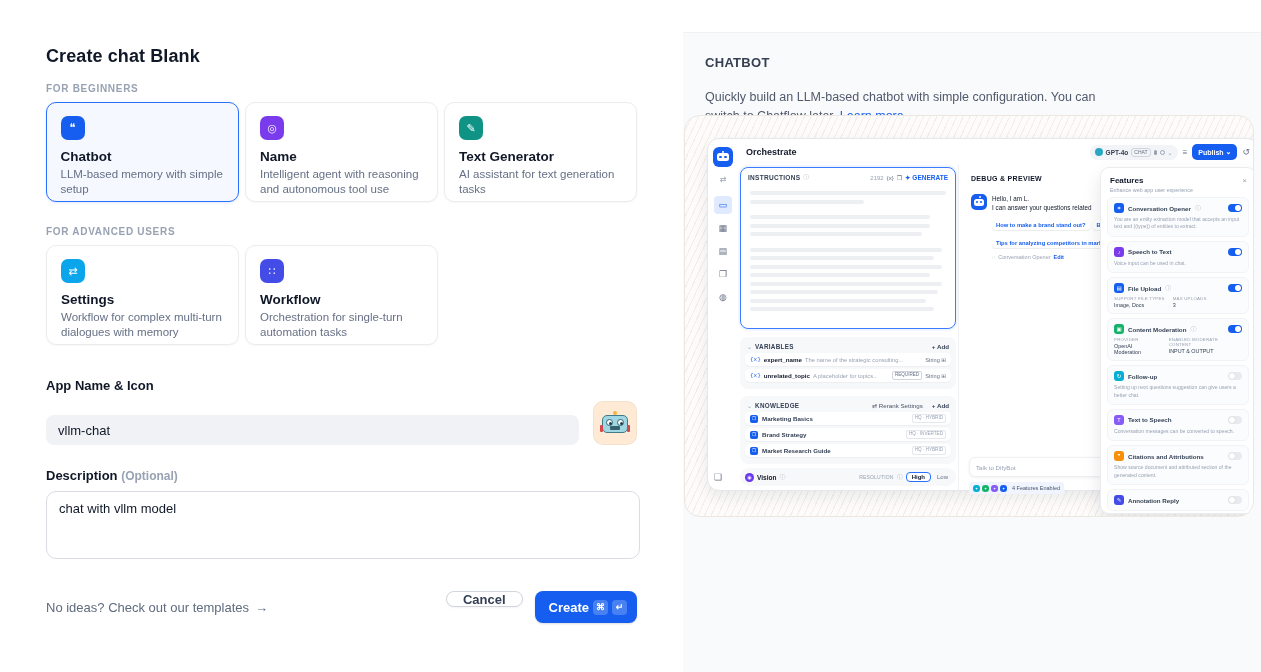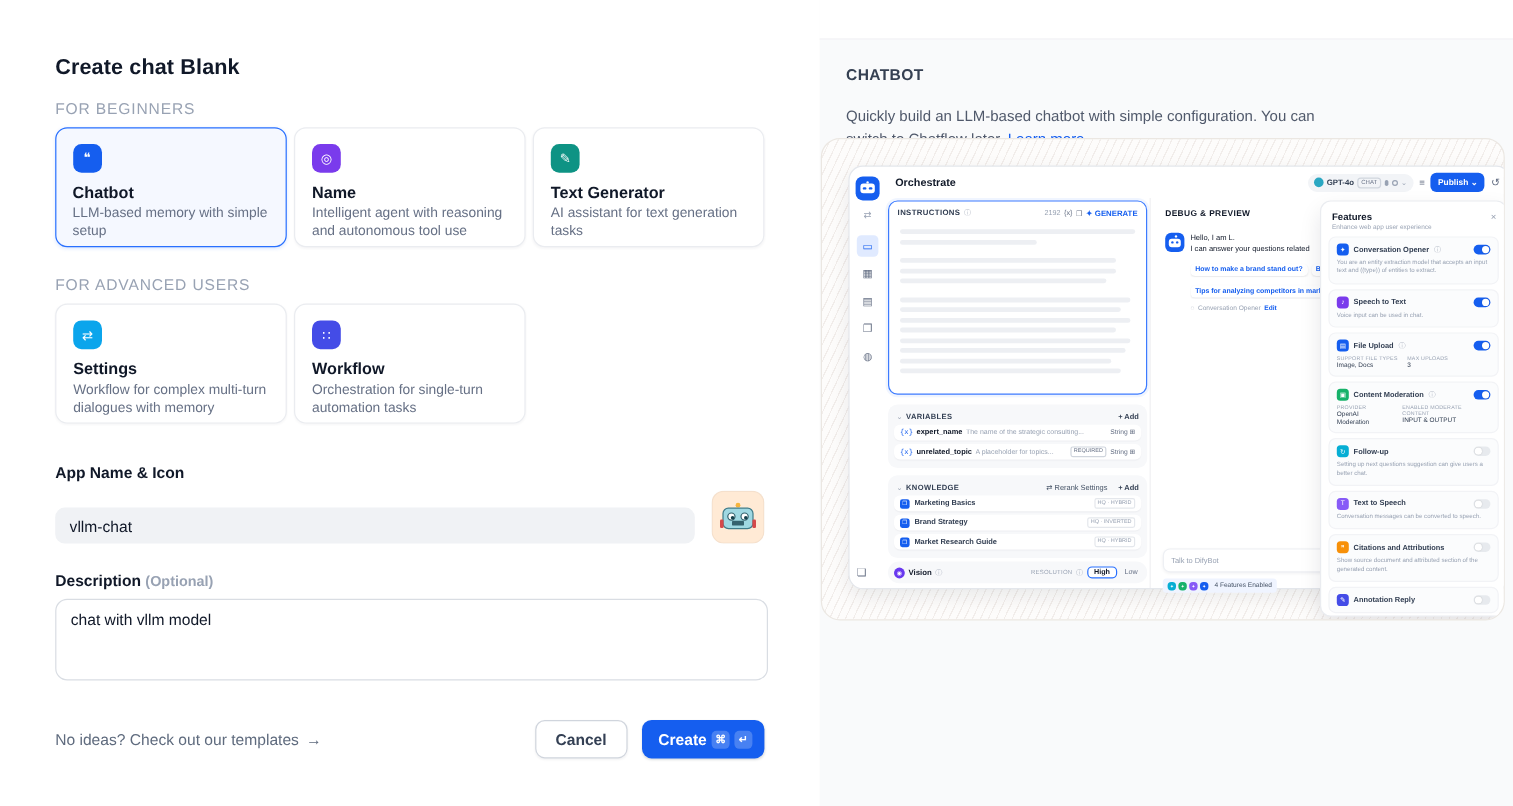--- a/index.html
+++ b/index.html
@@ -3,21 +3,21 @@
 <meta charset="utf-8">
 <style>
   * { margin:0; padding:0; box-sizing:border-box; }
   html,body { width:1261px; height:672px; font-family:"Liberation Sans", sans-serif; background:#fff; overflow:hidden; }
   .wrap { position:relative; width:1261px; height:672px; }
 
   
   .left { position:absolute; left:0; top:0; width:683px; height:672px; background:#fff; padding:46px; }
   .page-title { font-size:18px; font-weight:700; color:#101828; letter-spacing:.1px; }
   .choose-heading { font-size:14px; font-weight:700; color:#1d2939; margin-top:26px; }
-  .group-label { font-size:13px; font-weight:400; color:#98a2b3; letter-spacing:.7px; margin-top:16px; margin-bottom:8px; text-transform:uppercase; }
+  .group-label { font-size:10px; font-weight:700; color:#98a2b3; letter-spacing:.7px; margin-top:16px; margin-bottom:8px; text-transform:uppercase; }
   .cards { display:grid; grid-template-columns:repeat(3,1fr); gap:6px; }
   .type-card { background:#fff; border:1px solid #eaecf0; border-radius:10px; padding:13px 14px; height:100px; cursor:pointer; box-shadow:0 1px 2px rgba(16,24,40,.04); }
   .type-card.selected { border:1.5px solid #2970ff; background:#f5f8ff; box-shadow:0 1px 3px rgba(41,112,255,.15); padding:12.5px 13.5px; }
   .type-icon { width:24px; height:24px; border-radius:7px; color:#fff; font-size:11px; display:flex; align-items:center; justify-content:center; margin-bottom:9px; }
   .type-title { font-size:13.5px; font-weight:700; color:#101828; margin-bottom:3px; }
   .type-desc { font-size:11.5px; color:#667085; line-height:1.32; }
   .field-label { font-size:13px; font-weight:700; color:#101828; margin-top:33px; margin-bottom:8px; }
   .field-label .optional { font-weight:700; color:#98a2b3; font-size:12px; }
   .name-row { display:flex; align-items:flex-end; gap:14px; }
   .name-input { flex:1; height:30px; background:#f0f2f5; border:none; border-radius:8px; padding:0 12px; font-size:13px; color:#101828; font-family:"Liberation Sans",sans-serif; outline:none; }
@@ -29,21 +29,21 @@
   .robot .ear { position:absolute; top:9px; width:3px; height:7px; background:#d4494a; border-radius:1px; }
   .robot .ear.l{ left:-3px; } .robot .ear.r{ right:-3px; }
   .robot .eye { position:absolute; top:3px; width:7px; height:7px; border-radius:50%; background:#fff; border:1px solid #32606c; }
   .robot .eye::after { content:""; position:absolute; left:1.5px; top:1.5px; width:3px; height:3px; border-radius:50%; background:#16414c; }
   .robot .eye.l{ left:3px; } .robot .eye.r{ right:3px; }
   .robot .mouth { position:absolute; left:7px; bottom:2px; width:10px; height:4px; background:#35626e; border-radius:1px; }
   textarea.desc-input { width:594px; height:68px; margin-top:0; border:1px solid #d9dde3; border-radius:10px; background:#fff; padding:9px 12px; font-size:13px; color:#101828; font-family:"Liberation Sans",sans-serif; resize:none; outline:none; }
   .footer { display:flex; align-items:center; justify-content:space-between; margin-top:28px; }
   .templates-link { font-size:13px; color:#5f6b7e; cursor:pointer; display:flex; align-items:center; gap:6px; }
   .btns { display:flex; gap:12px; }
-  .btn-cancel { height:32px; padding:0 16px; background:#fff; border:1px solid #d0d5dd; border-radius:8px; font-size:13px; font-weight:700; color:#344054; font-family:"Liberation Sans",sans-serif; cursor:pointer; box-shadow:0 1px 2px rgba(16,24,40,.05); }
+  .btn-cancel { height:16px; padding:0 16px; background:#fff; border:1px solid #d0d5dd; border-radius:8px; font-size:13px; font-weight:700; color:#344054; font-family:"Liberation Sans",sans-serif; cursor:pointer; box-shadow:0 1px 2px rgba(16,24,40,.05); }
   .btn-create { height:32px; padding:0 10px 0 14px; background:#155eef; border:none; border-radius:8px; font-size:13px; font-weight:700; color:#fff; font-family:"Liberation Sans",sans-serif; cursor:pointer; display:flex; align-items:center; gap:4px; box-shadow:0 1px 2px rgba(16,24,40,.15); }
   .kbd { width:15px; height:15px; border-radius:4px; background:rgba(255,255,255,.22); font-size:9px; display:flex; align-items:center; justify-content:center; }
   .btn-create .kbd:first-of-type{ margin-left:4px; }
 
   
   .right { position:absolute; left:683px; top:0; width:578px; height:672px; background:#f9fafb; }
   .right-topstrip { height:33px; background:#fff; border-bottom:1px solid #f0f1f3; }
   .preview-head { padding:22px 0 0 22px; }
   .preview-heading { font-size:13px; font-weight:700; color:#354052; letter-spacing:.3px; }
   .preview-desc { font-size:12.5px; color:#50596b; line-height:1.5; margin-top:18px; max-width:398px; }

